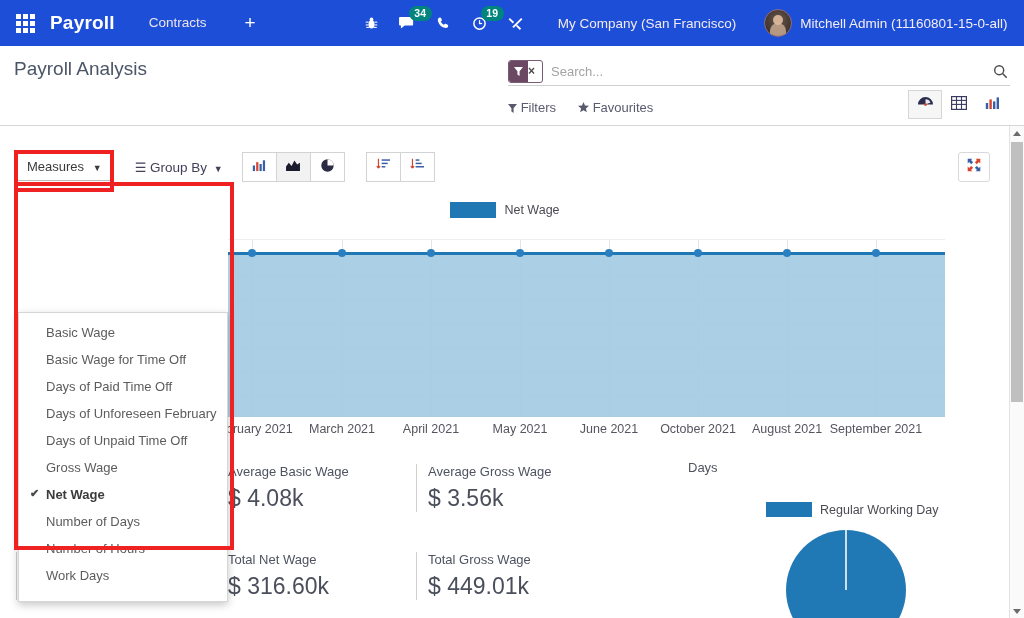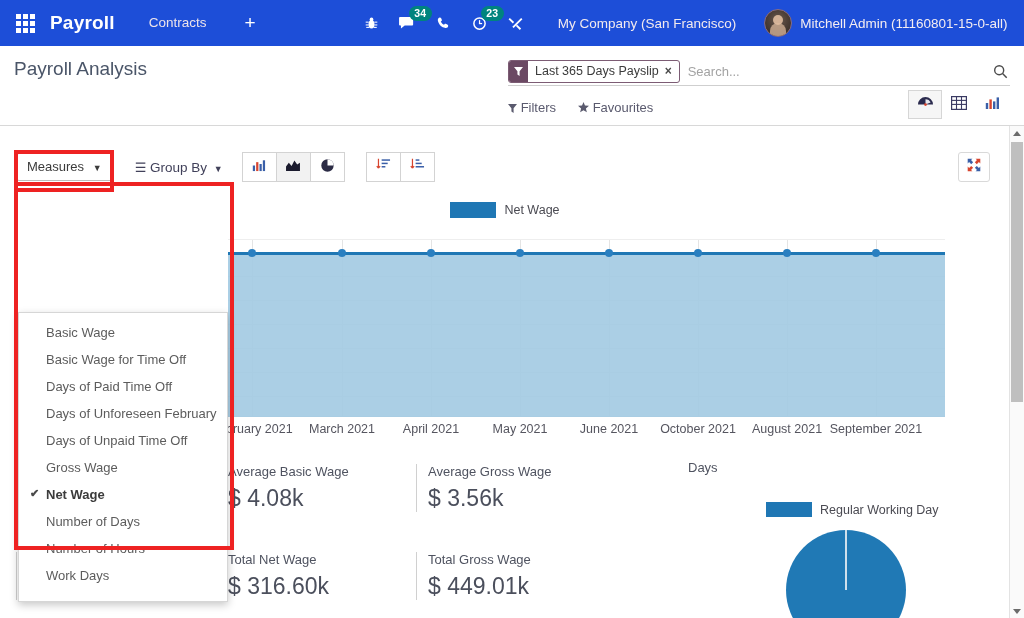--- a/index.html
+++ b/index.html
@@ -278,21 +278,21 @@
         <svg width="15" height="15" viewBox="0 0 16 16">
             <path d="M4.2 1.5c.7 0 1 .4 1.3 1l.7 1.6c.2.5.1.9-.3 1.2l-.8.6c.7 1.6 1.9 2.8 3.5 3.5l.6-.8c.3-.4.7-.5 1.2-.3l1.6.7c.6.3 1 .6 1 1.3 0 1.6-1.4 2.7-3 2.4C6 12.2 3.2 9.4 2 5.1 1.6 3.2 2.7 1.5 4.2 1.5z" fill="#fff"></path>
           </svg>
       </div>
       <div class="sys-ic">
         <svg width="15" height="15" viewBox="0 0 16 16">
             <path d="M8 1.2A6.8 6.8 0 1 0 8 14.8 6.8 6.8 0 0 0 8 1.2zm0 1.6a5.2 5.2 0 1 1 0 10.4A5.2 5.2 0 0 1 8 2.8z" fill="#fff"></path>
             <rect x="7.4" y="4.4" width="1.3" height="4.2" fill="#fff"></rect>
             <rect x="7.4" y="7.4" width="3.4" height="1.3" fill="#fff"></rect>
           </svg>
-        <span class="badge">23</span>
+        <span class="badge">19</span>
       </div>
       <div class="sys-ic">
         <svg width="15" height="15" viewBox="0 0 16 16">
             <path d="M2 2l4.5 4.5-1.4 1.4L.6 3.4 2 2zm12 0l1.4 1.4-9.4 9.4L4.6 11.4 14 2zM9.8 9.2l4.2 4.2L12.6 14.8 8.4 10.6l1.4-1.4z" fill="#fff"></path>
           </svg>
       </div>
     </div>
 
     <div class="company">My Company (San Francisco)</div>
 
@@ -305,21 +305,20 @@
   <div class="ctrl">
     <div class="page-title">Payroll Analysis</div>
 
     <div class="searchbar">
       <div class="facet">
         <span class="facet-ico">
           <svg width="9" height="9" viewBox="0 0 10 10">
               <path d="M0 0h10L6.2 4.6V10L3.8 8.3V4.6z" fill="#fff"></path>
             </svg>
         </span>
-        <span class="facet-lbl">Last 365 Days Payslip</span>
         <span class="facet-x">×</span>
       </div>
       <input class="search-input" type="text" placeholder="Search..." style="">
       <span class="search-mag">
         <svg width="15" height="15" viewBox="0 0 16 16">
             <circle cx="6.6" cy="6.6" r="4.8" fill="none" stroke="#4b4b4b" stroke-width="1.5"></circle>
             <line x1="10.2" y1="10.2" x2="14.6" y2="14.6" stroke="#4b4b4b" stroke-width="1.6"></line>
           </svg>
       </span>
     </div>

